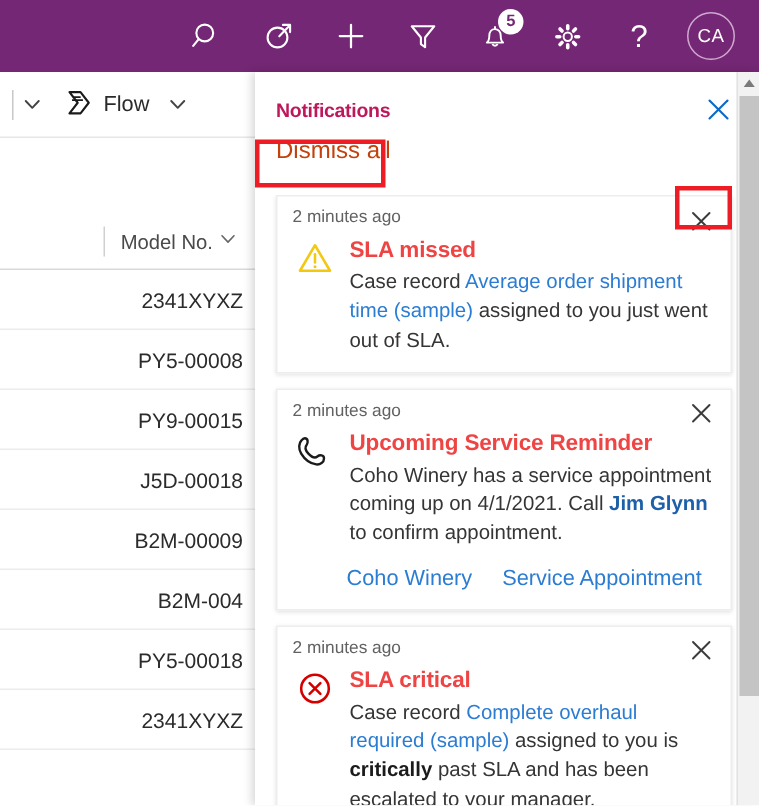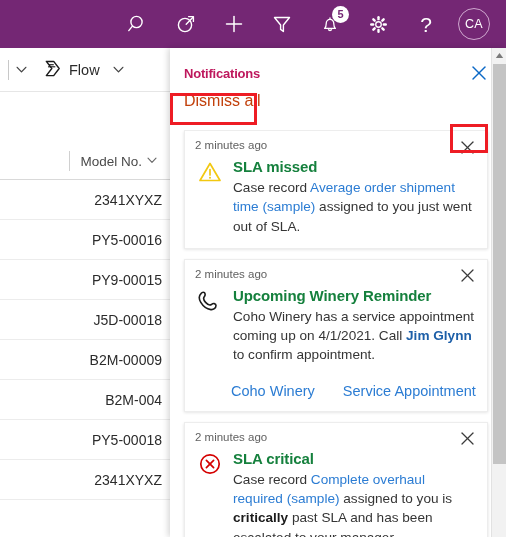--- a/index.html
+++ b/index.html
@@ -227,39 +227,39 @@
     width: 26px;
     flex: 0 0 26px;
     display: flex;
     justify-content: center;
     padding-top: 2px;
   }
   .card-content { flex: 1; min-width: 0; }
   .card-title {
     font-size: 15px;
     font-weight: 600;
-    color: #15803d;
+    color: #ef4444;
     margin-bottom: 3px;
     letter-spacing: -0.1px;
   }
   .card-text {
     font-size: 13.6px;
     line-height: 1.42;
     color: #353535;
   }
   .card-text .lnk {
     color: #2b7cd3;
     cursor: pointer;
   }
   .card-text .bold { font-weight: 700; color: #1b1b1b; }
   .card-text .bold-lnk { font-weight: 700; color: #1d5fa8; cursor: pointer; }
   .card-actions {
     display: flex;
-    gap: 28px;
-    margin-top: 18px;
+    gap: 20px;
+    margin-top: 13px;
     padding-left: 36px;
   }
   .card-action {
     font-size: 14.5px;
     color: #2b7cd3;
     cursor: pointer;
   }
 
   
   .scrollbar {
@@ -400,21 +400,21 @@
             <polyline points="2,4.2 6,8.4 10,4.2" fill="none" stroke="#666" stroke-width="1.1" stroke-linecap="round" stroke-linejoin="round"></polyline>
           </svg>
         </span>
       </div>
     </div>
     <div id="grid-rows">
         <div class="grid-row">
           <span>2341XYXZ</span>
         </div>
         <div class="grid-row">
-          <span>PY5-00016</span>
+          <span>PY5-00008</span>
         </div>
         <div class="grid-row">
           <span>PY9-00015</span>
         </div>
         <div class="grid-row">
           <span>J5D-00018</span>
         </div>
         <div class="grid-row">
           <span>B2M-00009</span>
         </div>
@@ -481,21 +481,21 @@
               </svg>
             </div>
           </div>
           <div class="card-body">
             <div class="card-icon">
               <svg width="24" height="24" viewBox="0 0 24 24">
                 <path d="M5.2 3.2 c2.4 0 2.2 3.2 1.2 4.4 c-1.2 1.4 -1 3.4 1.2 5.8 c2.3 2.5 4.6 3.0 6.0 1.9 c1.4 -1.1 4.4 -1.2 4.4 1.3 c0 2.6 -2.6 4.4 -5.2 4.0 c-4.0 -0.6 -7.6 -3.2 -10.0 -7.2 c-2.0 -3.4 -1.6 -7.0 0.2 -8.8 c0.6 -0.8 1.4 -1.4 2.2 -1.4 z" fill="none" stroke="#1b1b1b" stroke-width="1.6" stroke-linejoin="round"></path>
               </svg>
             </div>
             <div class="card-content">
-              <div class="card-title">Upcoming Winery Reminder</div>
+              <div class="card-title">Upcoming Service Reminder</div>
               <div class="card-text"><span>Coho Winery has a service appointment coming up on 4/1/2021. Call </span><span class="bold-lnk">Jim Glynn</span><span> to confirm appointment.</span></div>
             </div>
           </div>
           <div class="card-actions">
             <span class="card-action">Coho Winery</span>
             <span class="card-action">Service Appointment</span>
           </div>
         </div>
         <div class="card">
           <div class="card-top">

